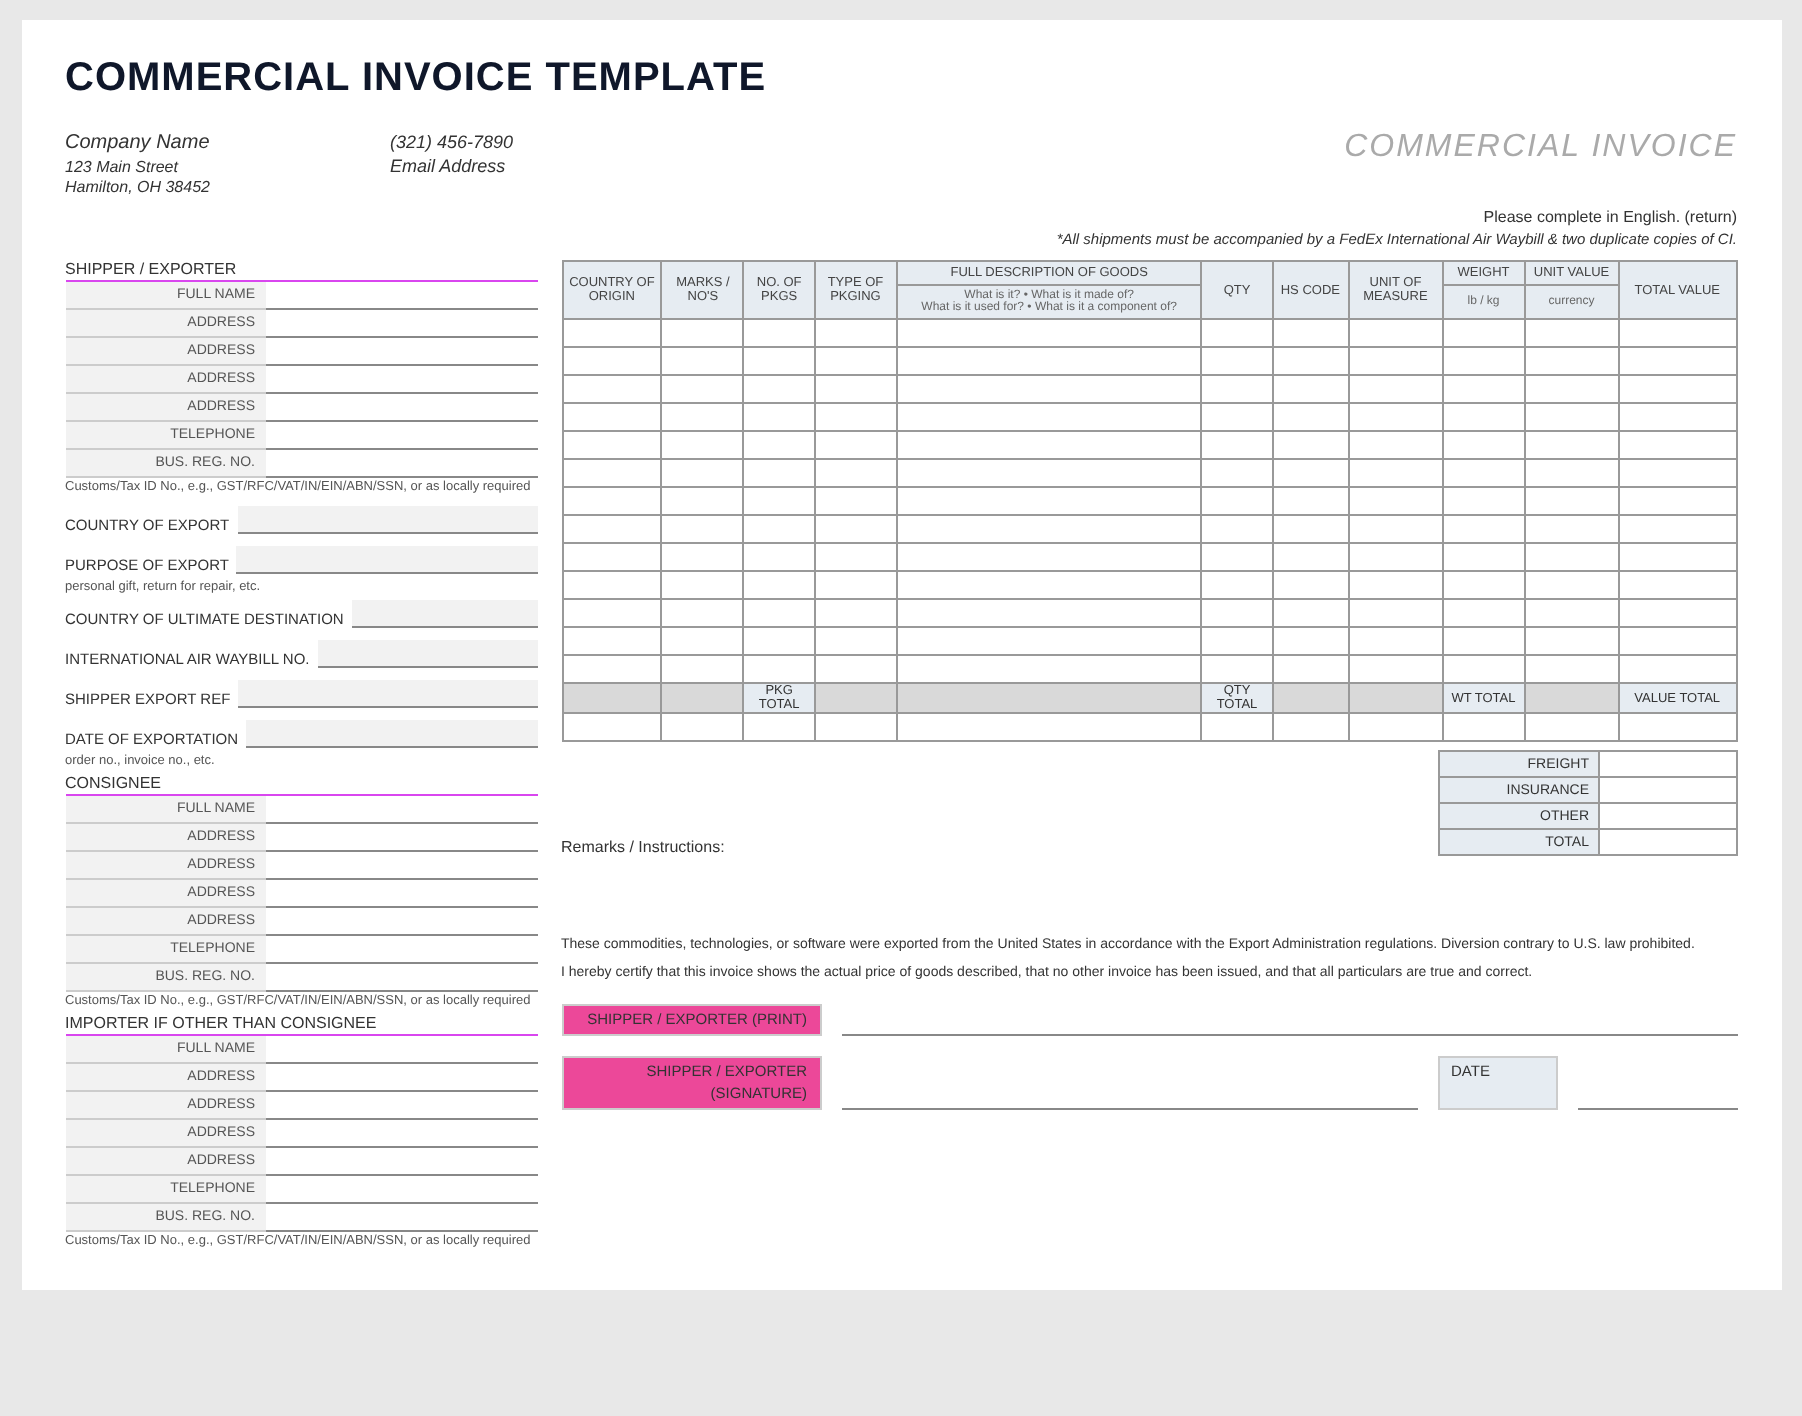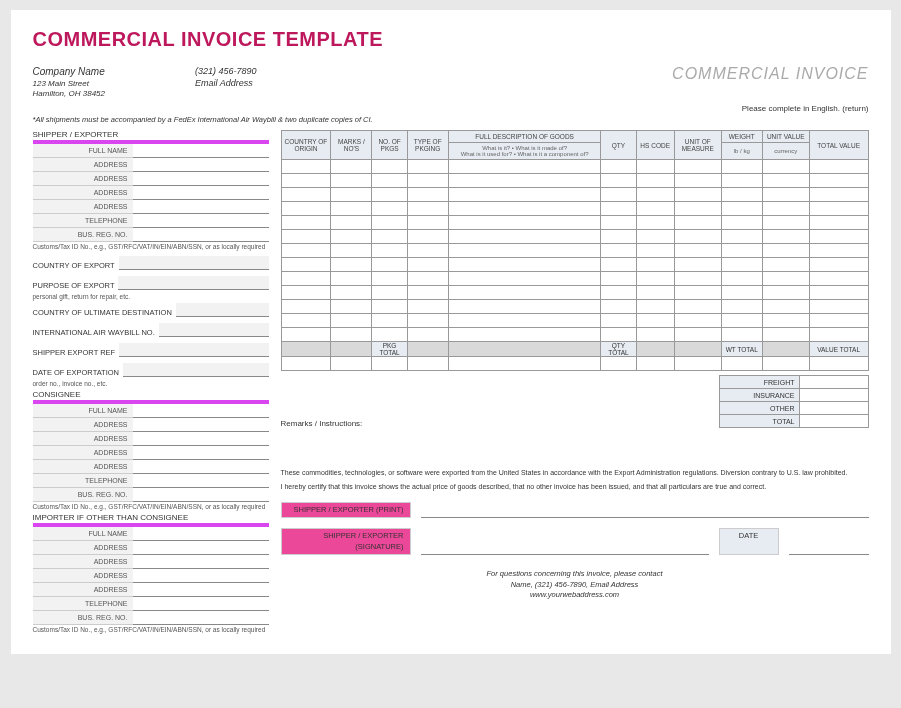--- a/index.html
+++ b/index.html
@@ -1,29 +1,29 @@
 <!DOCTYPE html>
 <html><head>
 <meta charset="utf-8">
 <style>
   * { box-sizing: border-box; margin: 0; padding: 0; }
   body { background: #e8e8e8; font-family: Arial, sans-serif; font-size: 8px; color: #333; padding: 10px; }
   .page { background: #fff; width: 880px; margin: 0 auto; padding: 18px 22px; }
-  .template-title { font-size: 20px; font-weight: bold; color: #be185d; letter-spacing: 0.5px; margin-bottom: 14px; }
+  .template-title { font-size: 20px; font-weight: bold; color: #0f172a; letter-spacing: 0.5px; margin-bottom: 14px; }
   .header-row { display: flex; justify-content: space-between; align-items: flex-start; font-style: italic; }
   .company-block { line-height: 1.35; }
   .company-name { font-size: 10px; color: #333; }
   .phone-block { margin-left: 90px; line-height: 1.35; font-size: 9px; }
   .invoice-title { font-size: 16px; color: #aaa; letter-spacing: 1px; }
   .instruction { text-align: right; font-size: 8px; margin-top: 4px; }
-  .note { font-style: italic; font-size: 7.5px; margin-top: 2px; }
+  .note { text-align: right; font-style: italic; font-size: 7.5px; margin-top: 2px; }
   .main-wrap { display: flex; gap: 12px; margin-top: 6px; }
   .left-col { width: 236px; flex-shrink: 0; }
   .right-col { flex: 1; }
-  .section-head { font-size: 8px; font-weight: normal; border-bottom: 4px solid #d946ef; padding-bottom: 1px; margin-bottom: 0; }
+  .section-head { font-size: 8px; font-weight: normal; border-bottom: 1px solid #d946ef; padding-bottom: 1px; margin-bottom: 0; }
   .field-row { display: flex; height: 14px; }
   .field-label { width: 100px; background: #f2f2f2; border-bottom: 1px solid #ccc; font-size: 7px; text-align: right; padding-right: 5px; line-height: 14px; color: #555; }
   .field-input { flex: 1; border-bottom: 1px solid #888; }
   .tiny-note { font-size: 6.5px; color: #555; margin: 1px 0 3px 0; }
   .inline-field { display: flex; align-items: flex-end; margin-bottom: 3px; }
   .inline-label { font-size: 7.5px; white-space: nowrap; padding-right: 4px; }
   .inline-input { flex: 1; border-bottom: 1px solid #888; height: 14px; background: #f2f2f2; }
   .mt { margin-top: 6px; }
   table { border-collapse: collapse; width: 100%; table-layout: fixed; }
   th, td { border: 1px solid #999; font-size: 6.5px; text-align: center; vertical-align: middle; }
@@ -34,21 +34,21 @@
   .total-row .lbl { background: #e6ecf2; font-size: 6.5px; }
   .blank-row td { height: 14px; background: #fff; }
   .remarks { font-size: 8px; margin-top: 4px; }
   .summary-table { width: 150px; float: right; margin-top: 4px; }
   .summary-table td { height: 13px; font-size: 7px; }
   .summary-table .sl { background: #e6ecf2; text-align: right; padding-right: 4px; width: 80px; }
   .cert-block { clear: both; padding-top: 40px; font-size: 7px; line-height: 1.4; }
   .sig-row { display: flex; margin-top: 10px; gap: 10px; }
   .sig-label { background: #ec4899; font-size: 7.5px; padding: 2px 6px; text-align: right; width: 130px; border: 1px solid #ccc; }
   .sig-line { flex: 1; border-bottom: 1px solid #888; }
-  .date-box { width: 60px; background: #e6ecf2; font-size: 7.5px; padding: 2px 6px; text-align: center; border: 1px solid #ccc; }
+  .date-box { width: 60px; background: #e6ecf2; font-size: 7.5px; padding: 2px 6px; border: 1px solid #ccc; }
   .footer-block { text-align: center; font-size: 7.5px; font-style: italic; margin-top: 14px; line-height: 1.4; }
 </style>
 </head>
 <body>
 
 <div class="page">
   <div class="template-title">COMMERCIAL INVOICE TEMPLATE</div>
 
   <div class="header-row">
     <div style="display:flex;">
@@ -466,21 +466,16 @@
           <div class="sig-label">SHIPPER / EXPORTER (PRINT)</div>
           <div class="sig-line"></div>
         </div>
         <div class="sig-row">
           <div class="sig-label">SHIPPER / EXPORTER (SIGNATURE)</div>
           <div class="sig-line"></div>
           <div class="date-box">DATE</div>
           <div class="sig-line" style="flex:0 0 80px;"></div>
         </div>
 
-        <div class="footer-block">
-          <div>For questions concerning this invoice, please contact</div>
-          <div>Name, (321) 456-7890, Email Address</div>
-          <div>www.yourwebaddress.com</div>
-        </div>
       </div>
     </div>
   </div>
 </div>
 
 </body></html>

